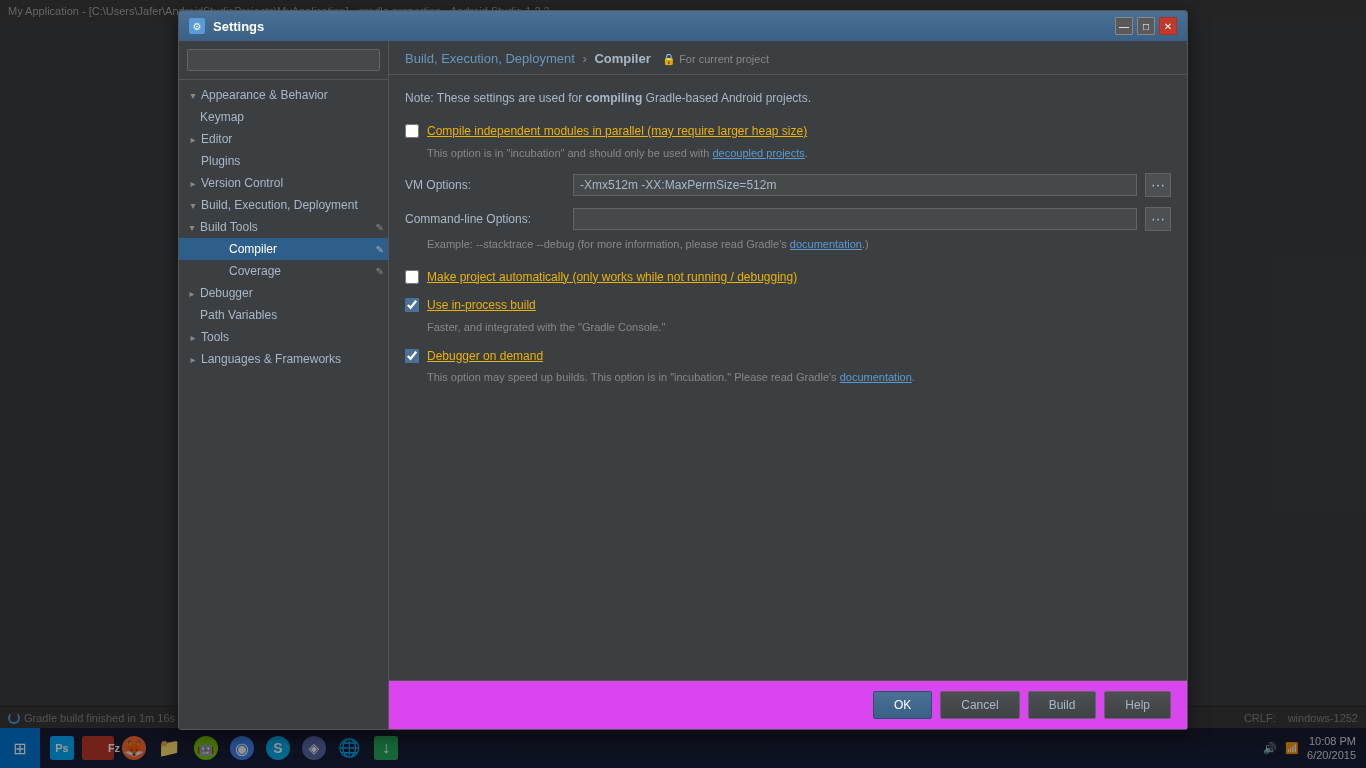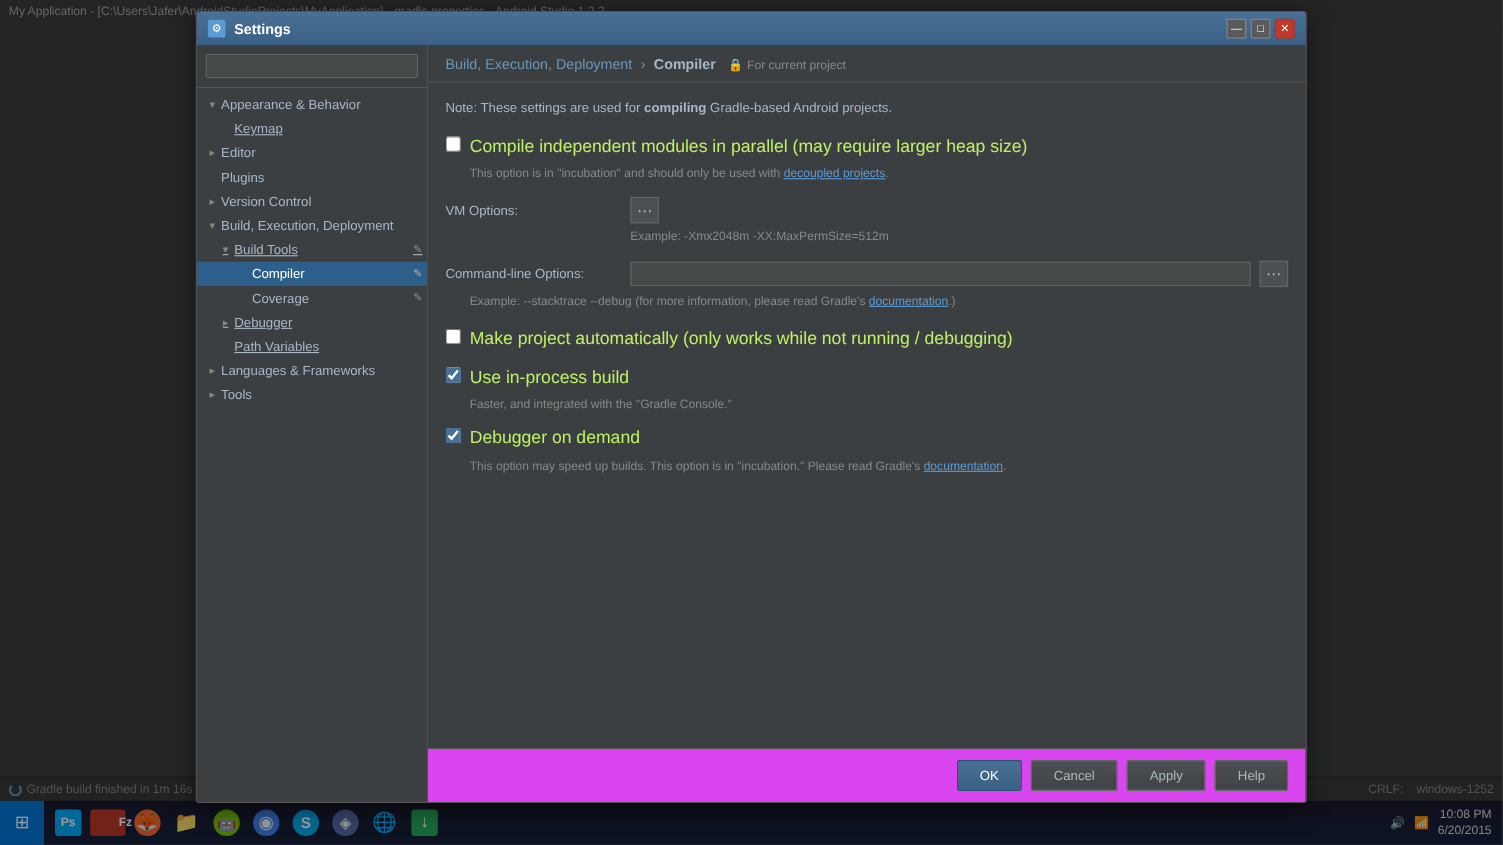--- a/index.html
+++ b/index.html
@@ -185,21 +185,21 @@
       justify-content: center;
       margin-right: 2px;
       font-size: 10px;
       color: #888;
       flex-shrink: 0;
     }
 
     .tree-arrow.open::before { content: '▾'; }
     .tree-arrow.closed::before { content: '▸'; }
 
-    .tree-indent-1 { padding-left: 20px; text-decoration: underline; }
+    .tree-indent-1 { padding-left: 7px; }
     .tree-indent-2 { padding-left: 36px; }
 
     
     .right-panel {
       flex: 1;
       display: flex;
       flex-direction: column;
       background: #3c3f41;
       overflow: hidden;
     }
@@ -266,23 +266,24 @@
     .checkbox-input {
       width: 14px;
       height: 14px;
       margin-top: 1px;
       flex-shrink: 0;
       cursor: pointer;
       accent-color: #4a7096;
     }
 
     .checkbox-label {
-      color: #bef264;
-      font-size: 16px;
+      color: #eab308;
+      font-size: 12px;
       line-height: 1.4;
+      text-decoration: underline;
     }
 
     .hint-text {
       color: #888;
       font-size: 11px;
       margin-left: 22px;
       margin-bottom: 12px;
       line-height: 1.4;
     }
 
@@ -554,26 +555,26 @@
             <span>Debugger</span>
           </div>
 
           <div class="tree-item tree-indent-1">
             <span class="tree-arrow" style="visibility:hidden"></span>
             <span>Path Variables</span>
           </div>
 
           <div class="tree-item parent">
             <span class="tree-arrow closed"></span>
-            <span>Languages &amp; Frameworks</span>
+            <span>Tools</span>
           </div>
 
           <div class="tree-item parent">
             <span class="tree-arrow closed"></span>
-            <span>Tools</span>
+            <span>Languages &amp; Frameworks</span>
           </div>
 
         </div>
       </div>
 
       <div class="right-panel">
 
         <div class="content-header">
           <span class="breadcrumb">
             <span class="breadcrumb-link">Build, Execution, Deployment</span>
@@ -592,23 +593,23 @@
           <div class="checkbox-row section-row">
             <input type="checkbox" class="checkbox-input" style="">
             <label class="checkbox-label">Compile independent modules in parallel (may require larger heap size)</label>
           </div>
           <div class="hint-text">
             <span>This option is in "incubation" and should only be used with </span><a class="link-text">decoupled projects</a><span>.</span>
           </div>
 
           <div class="field-row">
             <span class="field-label">VM Options:</span>
+            <input class="field-input" type="text" value="-Xmx512m -XX:MaxPermSize=512m" style="">
             <div class="field-btn">⋯</div>
           </div>
-          <div class="example-text">Example: -Xmx2048m -XX:MaxPermSize=512m</div>
 
           <div class="field-row">
             <span class="field-label">Command-line Options:</span>
             <input class="field-input" type="text" style="">
             <div class="field-btn">⋯</div>
           </div>
           <div class="hint-text" style="margin-bottom:16px;">
             <span>Example: --stacktrace --debug (for more information, please read Gradle's </span><a class="link-text">documentation</a><span>.)</span>
           </div>
 
@@ -631,21 +632,21 @@
           </div>
           <div class="hint-text">
             <span>This option may speed up builds. This option is in "incubation." Please read Gradle's </span><a class="link-text">documentation</a><span>.</span>
           </div>
 
         </div>
 
         <div class="dialog-footer">
           <button class="footer-btn primary">OK</button>
           <button class="footer-btn secondary">Cancel</button>
-          <button class="footer-btn secondary">Apply</button>
+          <button class="footer-btn secondary">Build</button>
           <button class="footer-btn secondary">Help</button>
         </div>
 
       </div>
     </div>
   </div>
 </div>
 
 <div class="status-bar">
   <div class="gradle-indicator">

